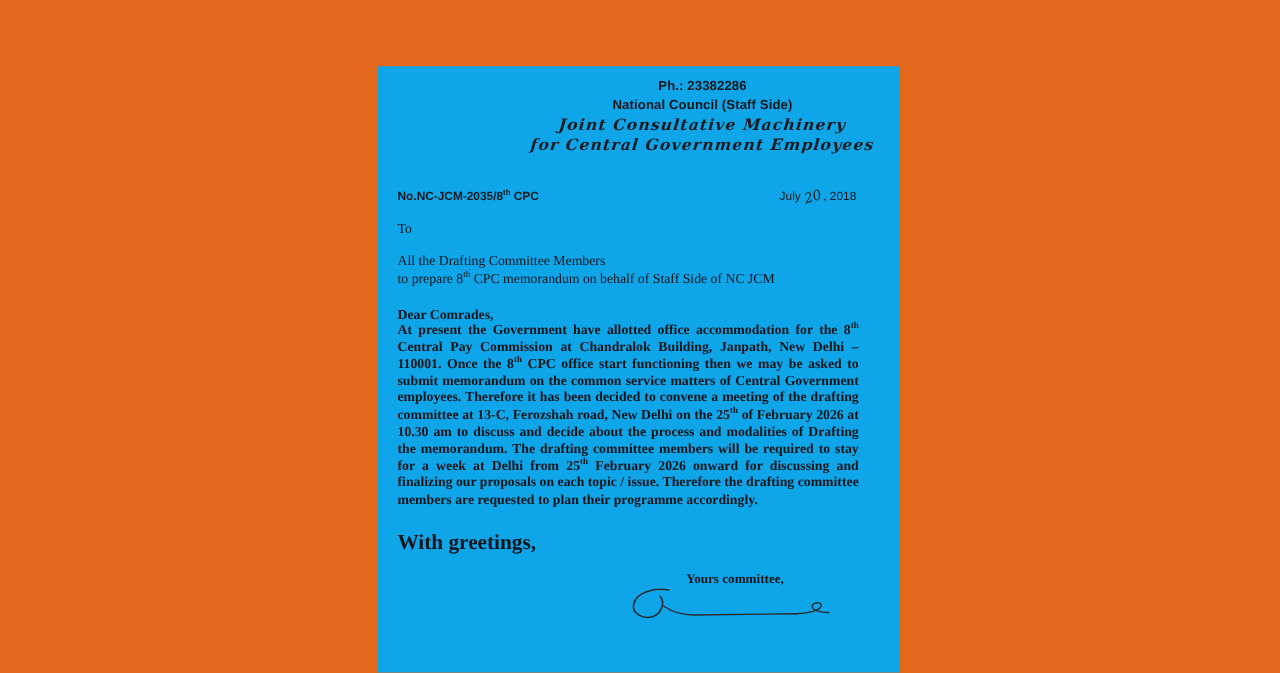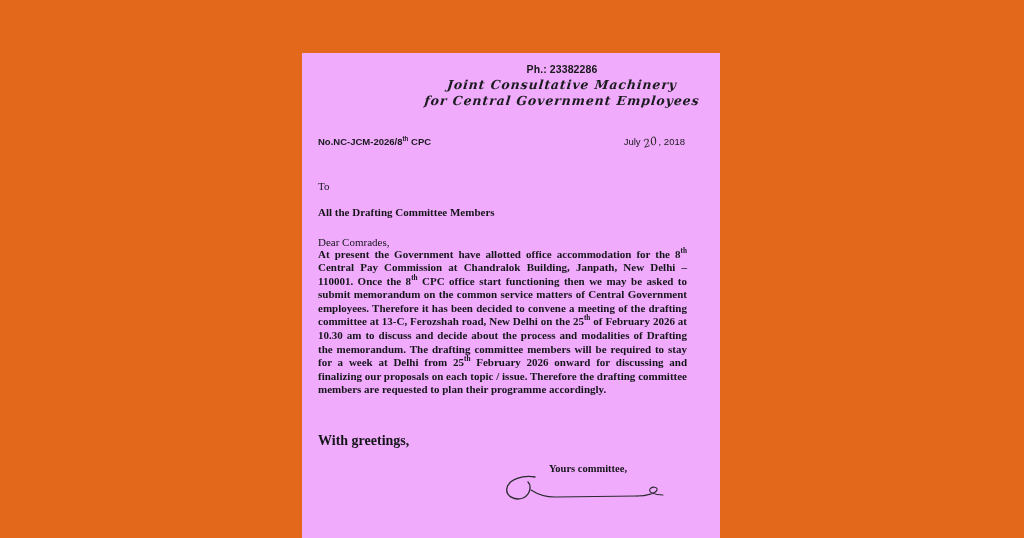--- a/index.html
+++ b/index.html
@@ -15,21 +15,21 @@
     position: relative;
   }
 
   
   #page-sheet {
     position: absolute;
     left: 302px;
     top: 53px;
     width: 418px;
     height: 485px;
-    background: #f0abfc;
+    background: #0ea5e9;
     box-sizing: border-box;
     padding: 0;
     overflow: hidden;
   }
 
   
   .letterhead {
     text-align: center;
     padding-top: 9px;
     padding-right: 18px;
@@ -80,45 +80,45 @@
     display: inline-block;
     font-family: "DejaVu Serif", serif;
     font-style: italic;
     font-size: 11px;
     transform: rotate(-16deg) translateY(1px);
     margin: 0 2px;
     color: #222;
   }
 
   .to-label {
-    margin-top: 32px;
+    margin-top: 14px;
     font-size: 11px;
   }
   .addressee {
     margin-top: 14px;
     font-size: 11px;
     line-height: 13.5px;
-    font-weight: bold;
+    font-weight: normal;
   }
   .salutation {
     margin-top: 16px;
     font-size: 11px;
-    font-weight: normal;
+    font-weight: bold;
   }
 
   .para {
     font-size: 11px;
     line-height: 13.6px;
     text-align: justify;
     font-weight: bold;
   }
 
   .greetings {
-    margin-top: 36px;
-    font-size: 14px;
+    margin-top: 16px;
+    font-size: 17px;
     font-weight: bold;
   }
 
   
   .sign-block {
     margin-top: 14px;
     text-align: center;
     width: 190px;
     margin-left: auto;
     margin-right: 4px;
@@ -143,35 +143,37 @@
     line-height: 0;
   }
 </style>
 </head>
 <body>
 
 <div id="page-sheet">
 
   <div class="letterhead">
     <div class="lh-line">Ph.: 23382286</div>
+    <div class="lh-line">National Council (Staff Side)</div>
     <div class="lh-script">Joint Consultative Machinery</div>
     <div class="lh-script">for Central Government Employees</div>
   </div>
 
   <div class="letter-body">
 
     <div class="refline">
-      <div><span>No.NC-JCM-2026/8</span><sup>th</sup><span> CPC</span></div>
+      <div><span>No.NC-JCM-2035/8</span><sup>th</sup><span> CPC</span></div>
       <div class="date"><span>July</span><span class="hand-day">20</span><span>, 2018</span></div>
     </div>
 
     <div class="to-label">To</div>
 
     <div class="addressee">
       <div>All the Drafting Committee Members</div>
+      <div><span>to prepare 8</span><sup>th</sup><span> CPC memorandum on behalf of Staff Side of NC JCM</span></div>
     </div>
 
     <div class="salutation">Dear Comrades,</div>
 
     <div class="para"><span>At present the Government have allotted office accommodation for the 8</span><sup>th</sup><span> Central Pay Commission at Chandralok Building, Janpath, New Delhi – 110001. Once the 8</span><sup>th</sup><span> CPC office start functioning then we may be asked to submit memorandum on the common service matters of Central Government employees. Therefore it has been decided to convene a meeting of the drafting committee at 13-C, Ferozshah road, New Delhi on the 25</span><sup>th</sup><span> of February 2026 at 10.30 am to discuss and decide about the process and modalities of Drafting the memorandum. The drafting committee members will be required to stay for a week at Delhi from 25</span><sup>th</sup><span> February 2026 onward  for discussing and finalizing our proposals on each topic / issue. Therefore the drafting committee members are requested to plan their programme accordingly.</span></div>
 
     <div class="greetings">With greetings,</div>
 
     <div class="sign-block">
       <div class="sign-closing">Yours committee,</div>

